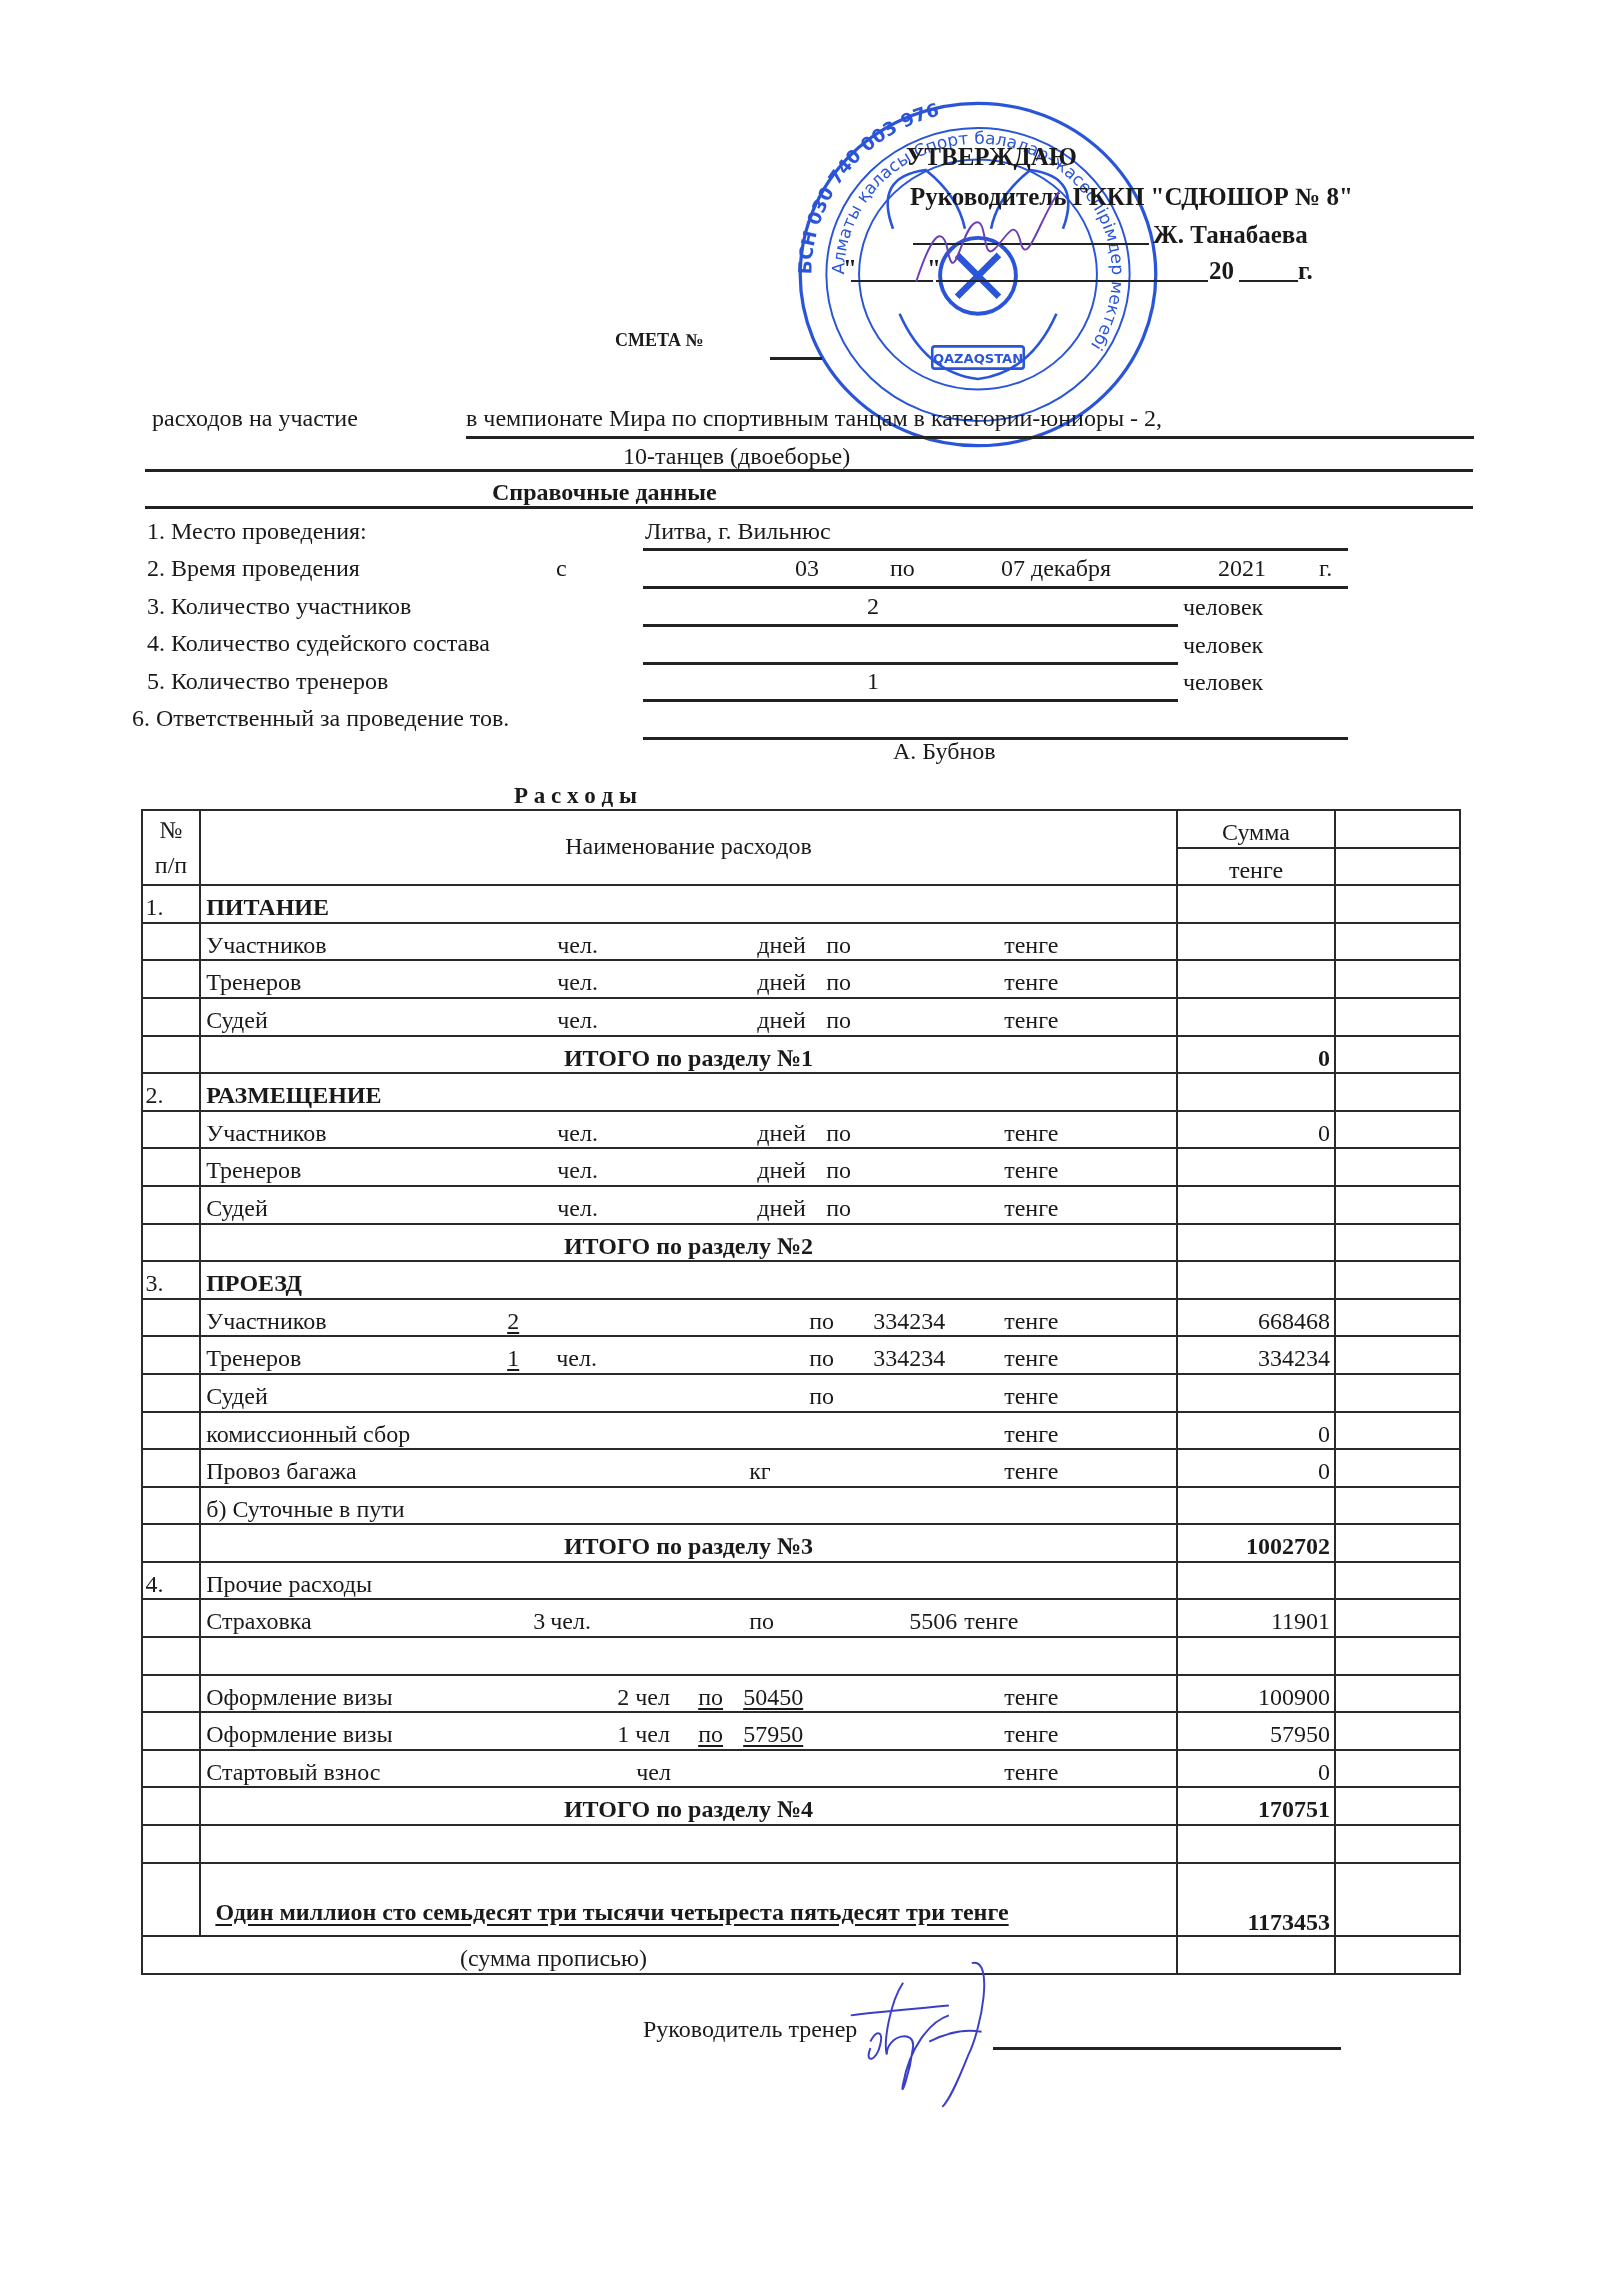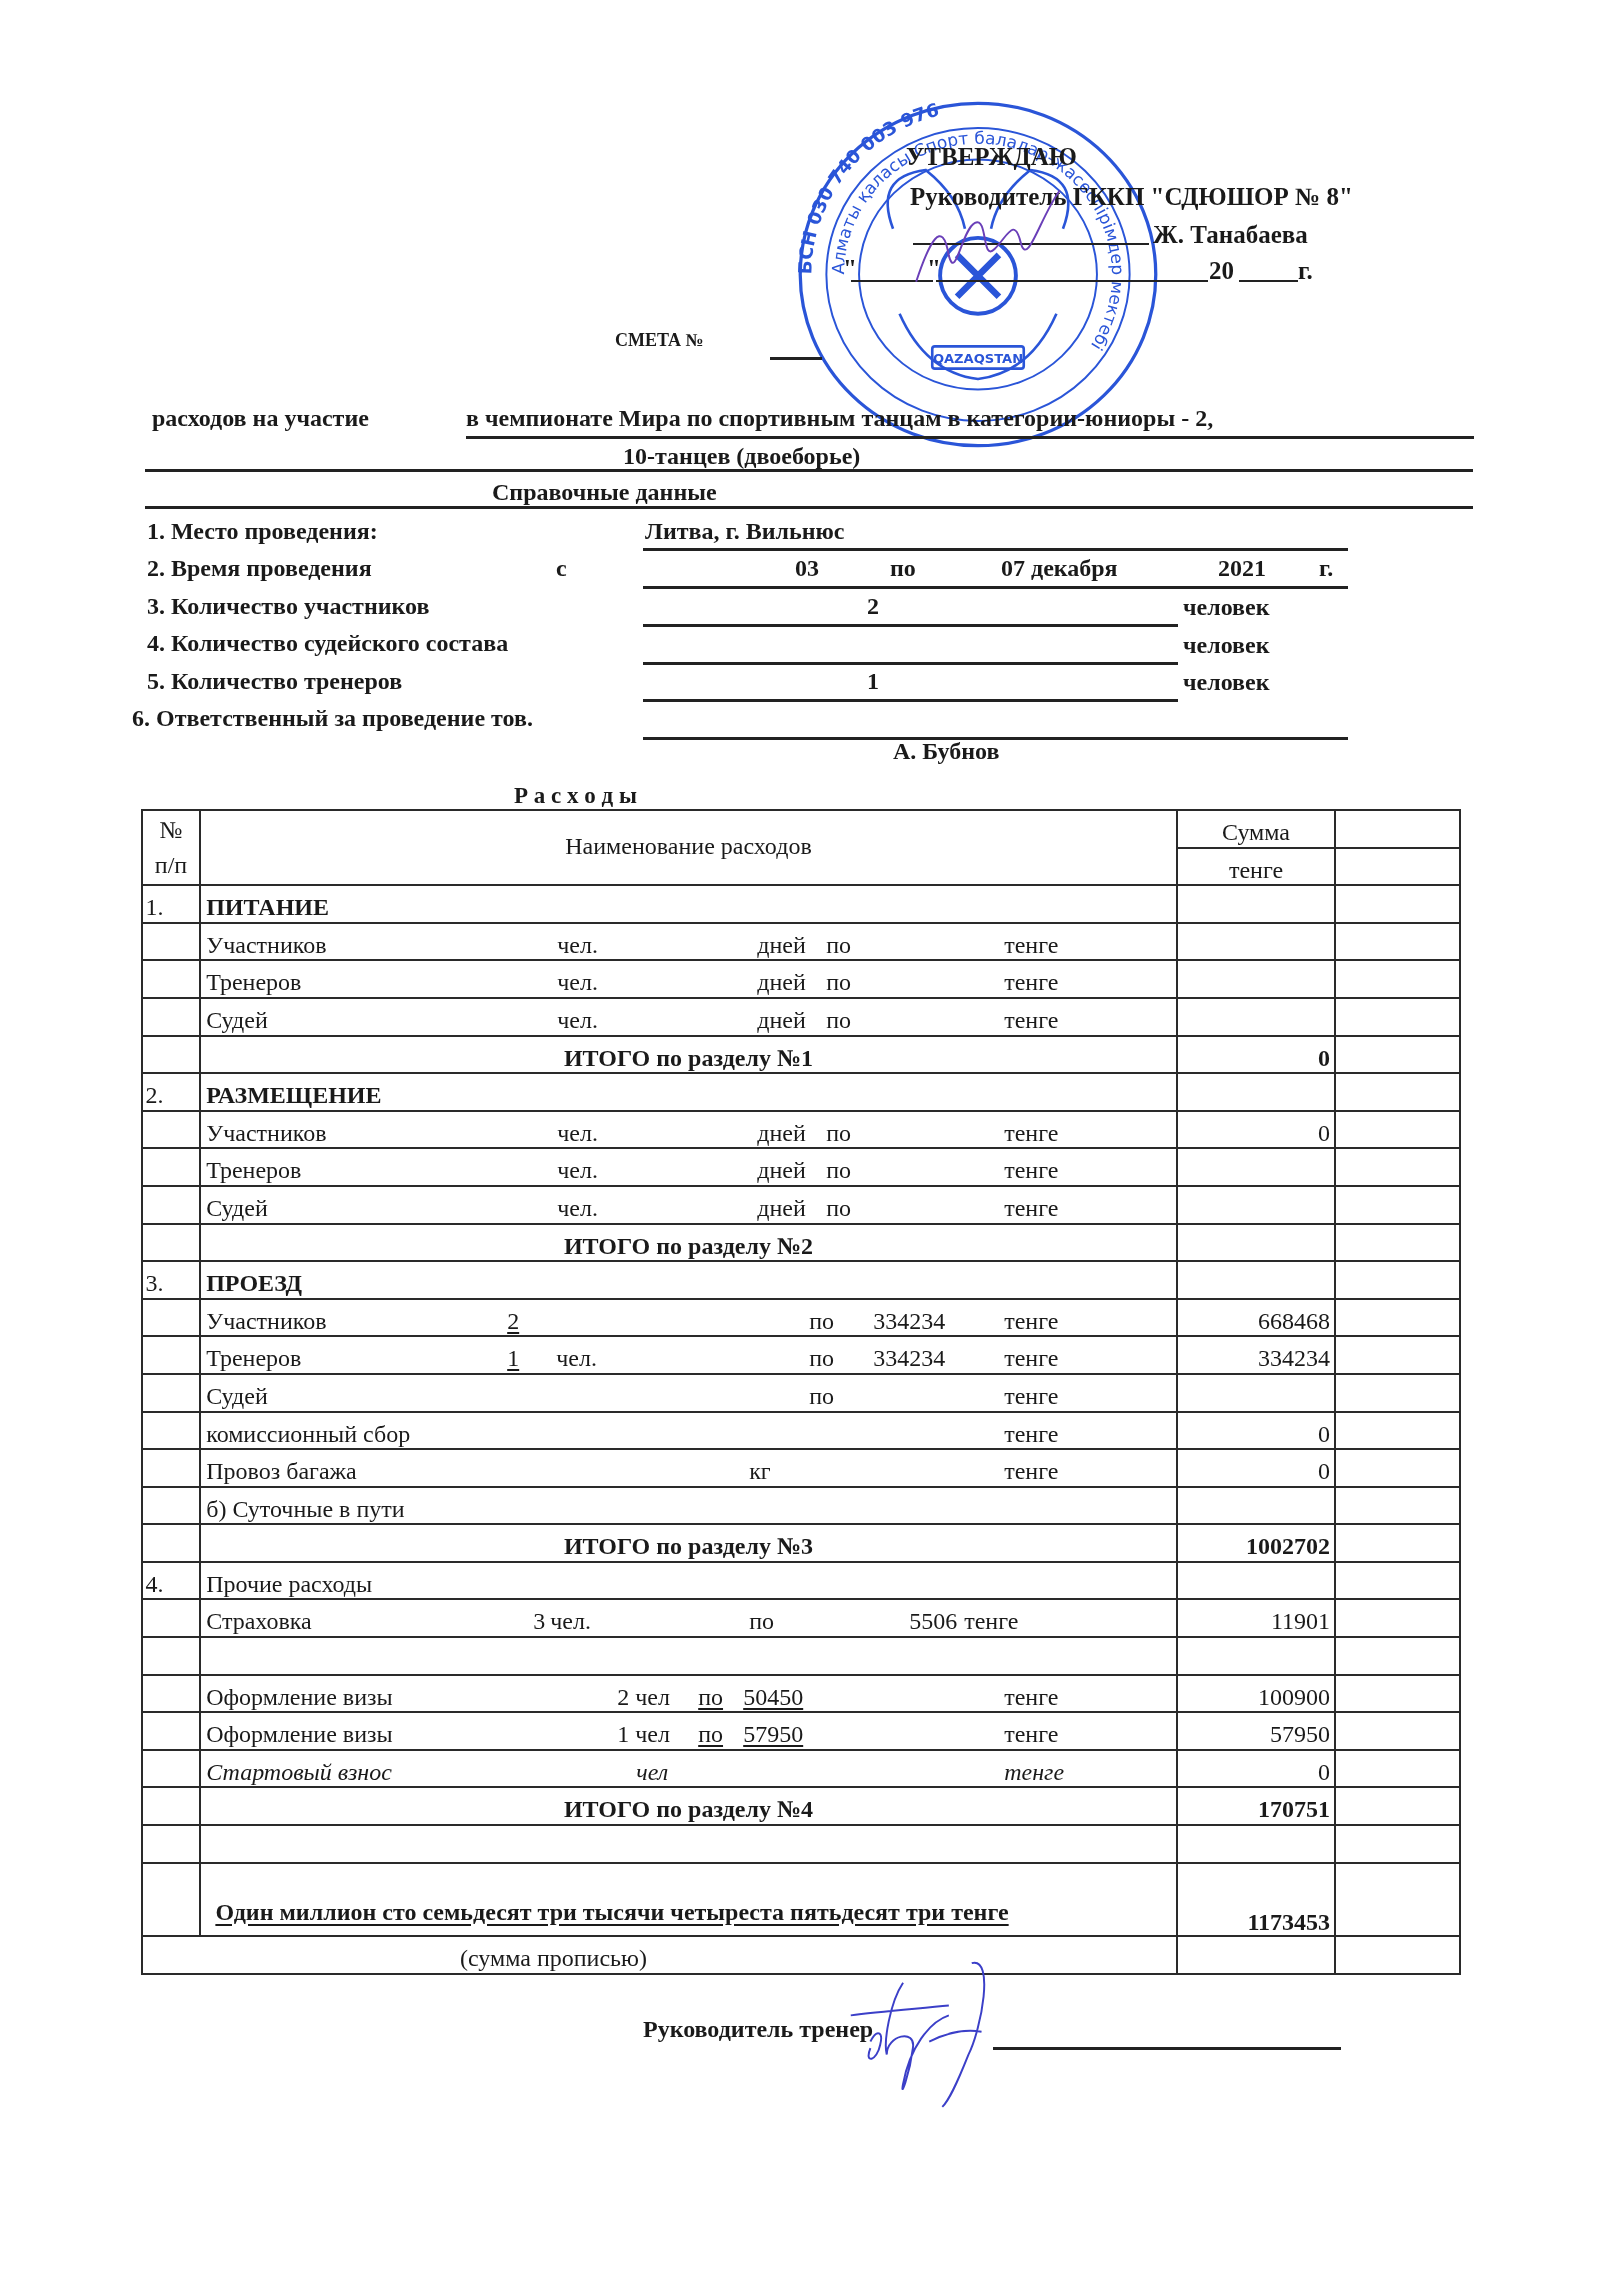--- a/index.html
+++ b/index.html
@@ -1,18 +1,18 @@
 <!DOCTYPE html>
 <html style="font-size:10.5px"><head>
 <meta charset="utf-8">
 <style>
   html, body { margin: 0; padding: 0; background: #ffffff; }
   body { width: 1623px; height: 2295px; position: relative; overflow: hidden;
          font-family: "Liberation Serif", "DejaVu Serif", serif; color: #1a1a1a; }
-  .abs { position: absolute; white-space: nowrap; font-weight: bold; }
+  .abs { position: absolute; white-space: nowrap; }
   .t { font-size: 24px; line-height: 1; }
   .b { font-weight: bold; }
   .hline { position: absolute; height: 2.6px; background: #222; }
 
   
   .approve { font-size: 25px; font-weight: bold; }
 
   
   .stamp { position: absolute; left: 795px; top: 98px; width: 366px; height: 353px; }
 
@@ -412,21 +412,21 @@
             <span class="c" style="position: absolute; left: 537px; text-decoration: underline; text-underline-offset: 2.6px;">57950</span>
             <span class="c" style="position: absolute; left: 798px;">тенге</span>
           </div>
         </td>
         <td class="sum">57950</td>
         <td></td>
       </tr>
       <tr>
         <td></td>
         <td>
-          <div class="cells" style="position: relative; height: 25px; font-style: italic;">
+          <div class="cells" style="position: relative; height: 25px;">
             <span class="c" style="position: absolute; left: 0px;">Стартовый взнос</span>
             <span class="c" style="position: absolute; left: 430px;">чел</span>
             <span class="c" style="position: absolute; left: 798px;">тенге</span>
           </div>
         </td>
         <td class="sum">0</td>
         <td></td>
       </tr>
       <tr>
         <td></td>

